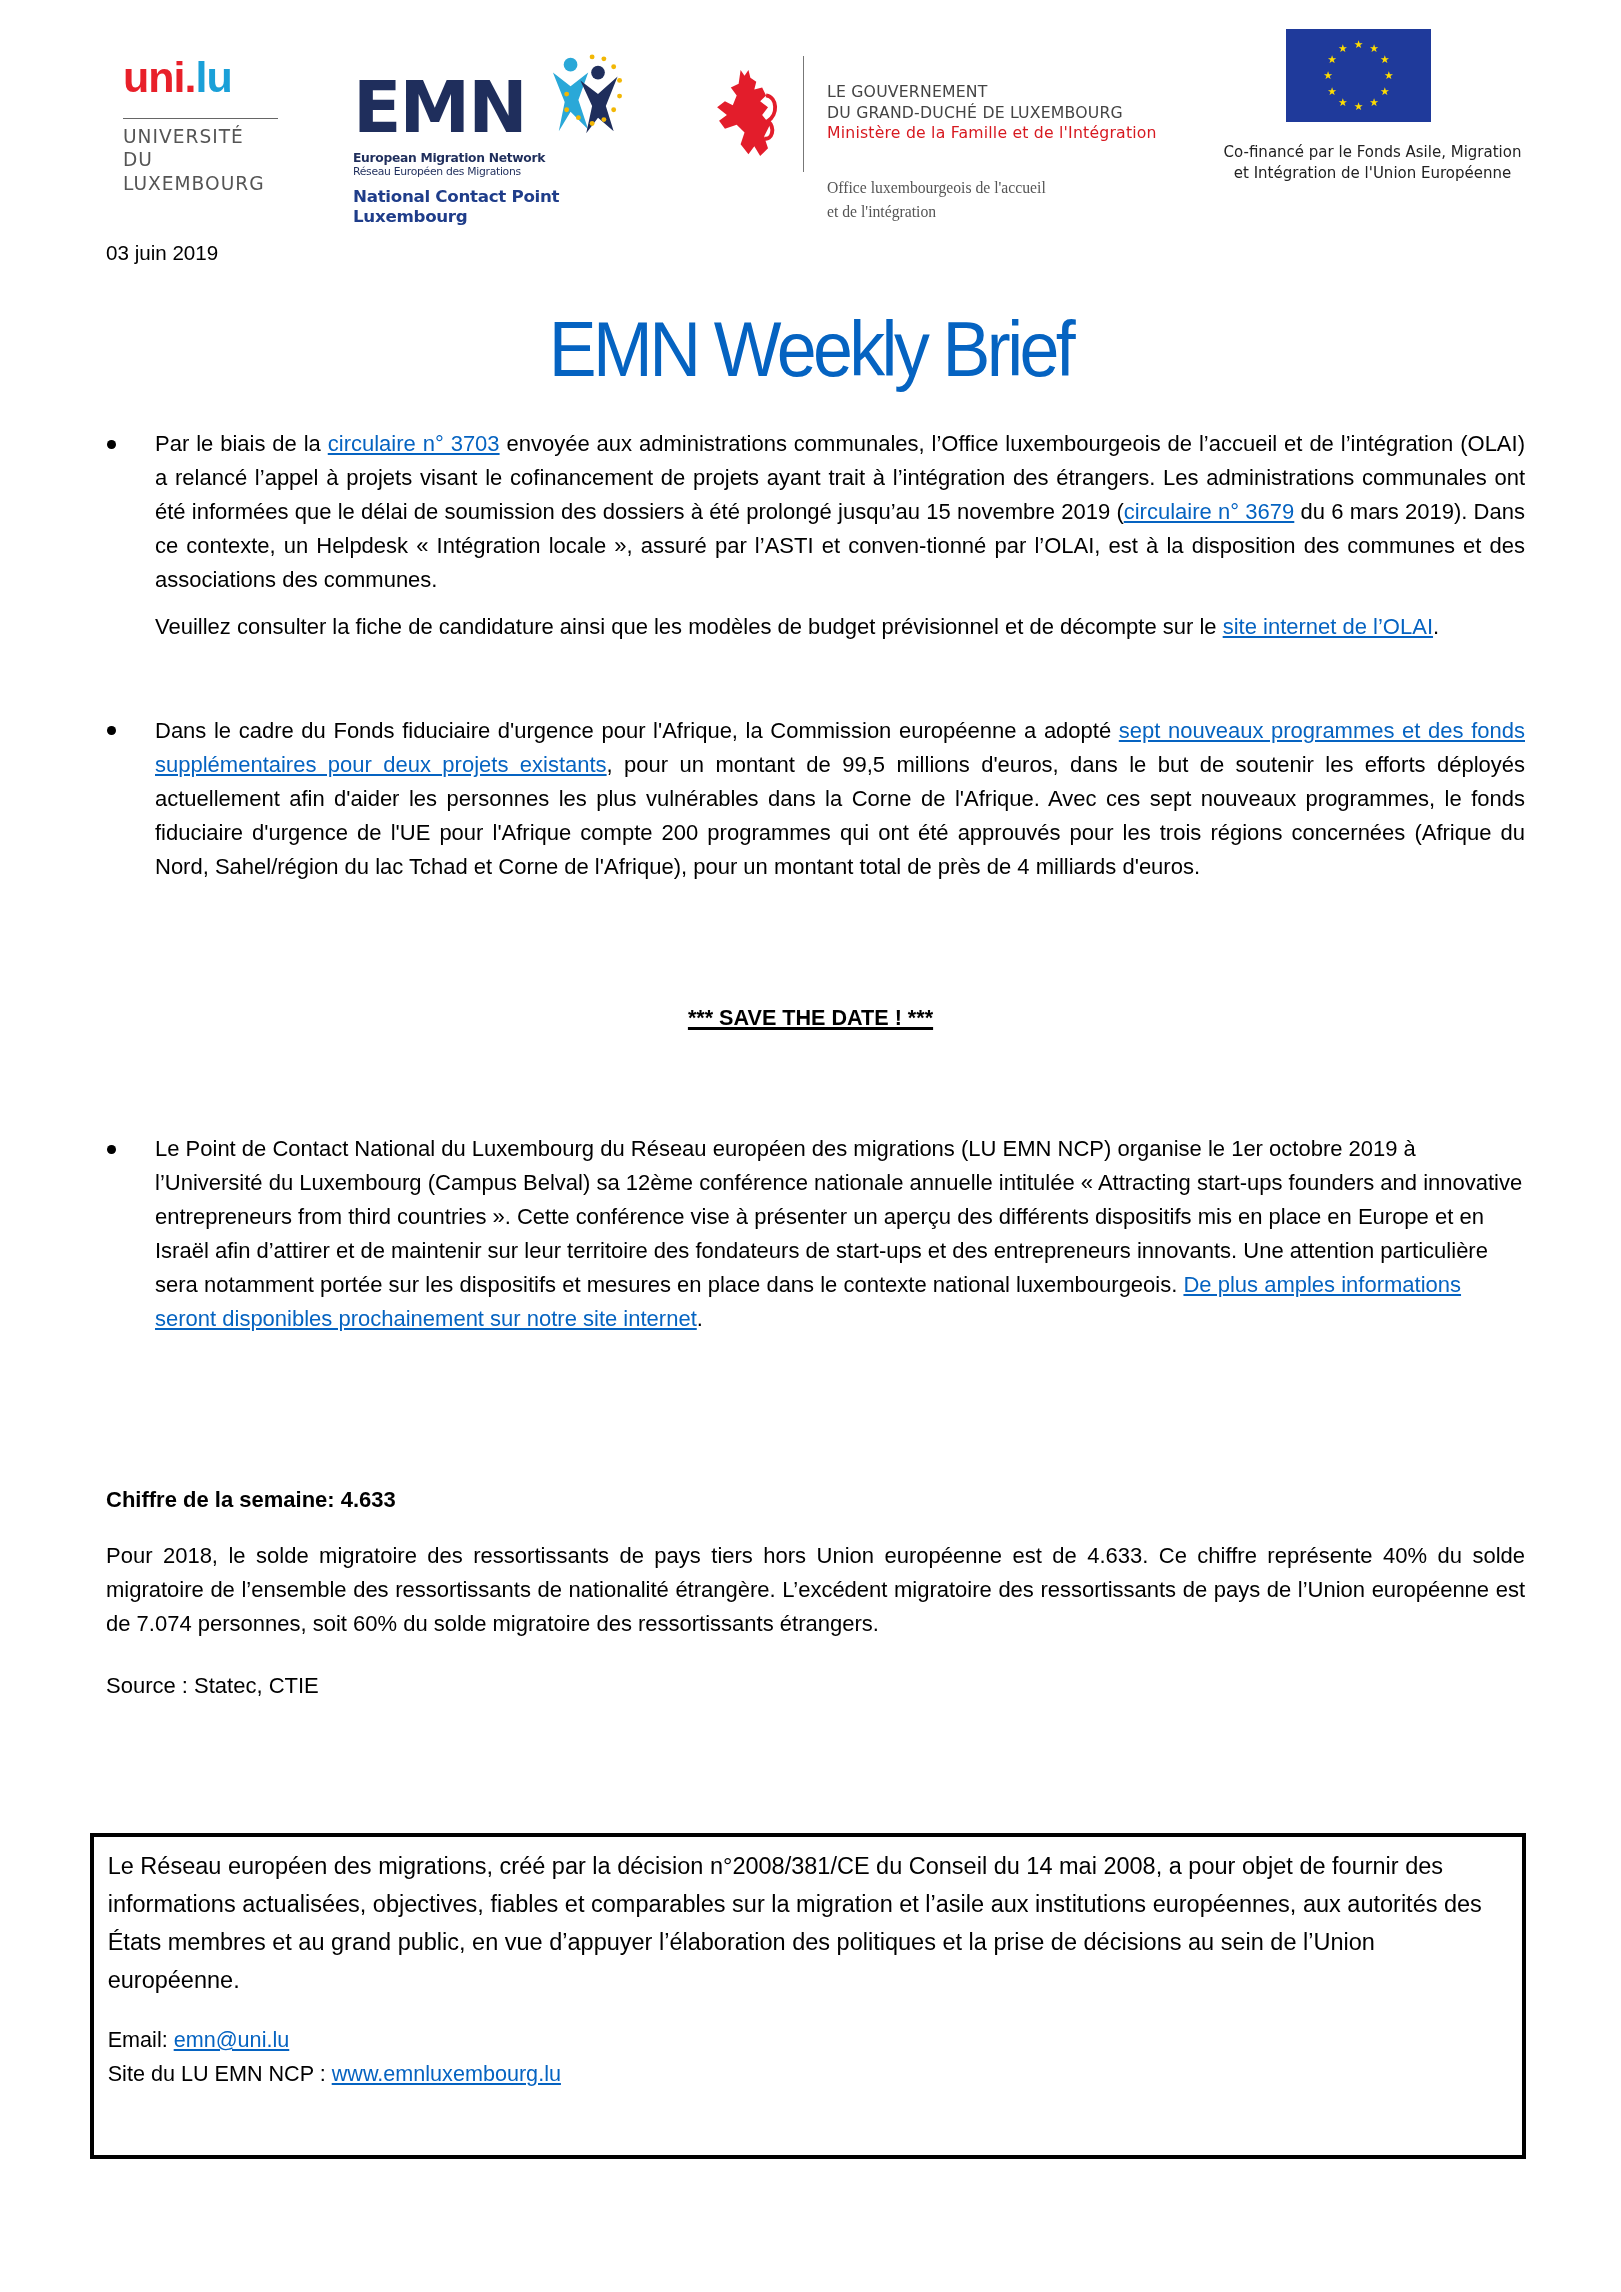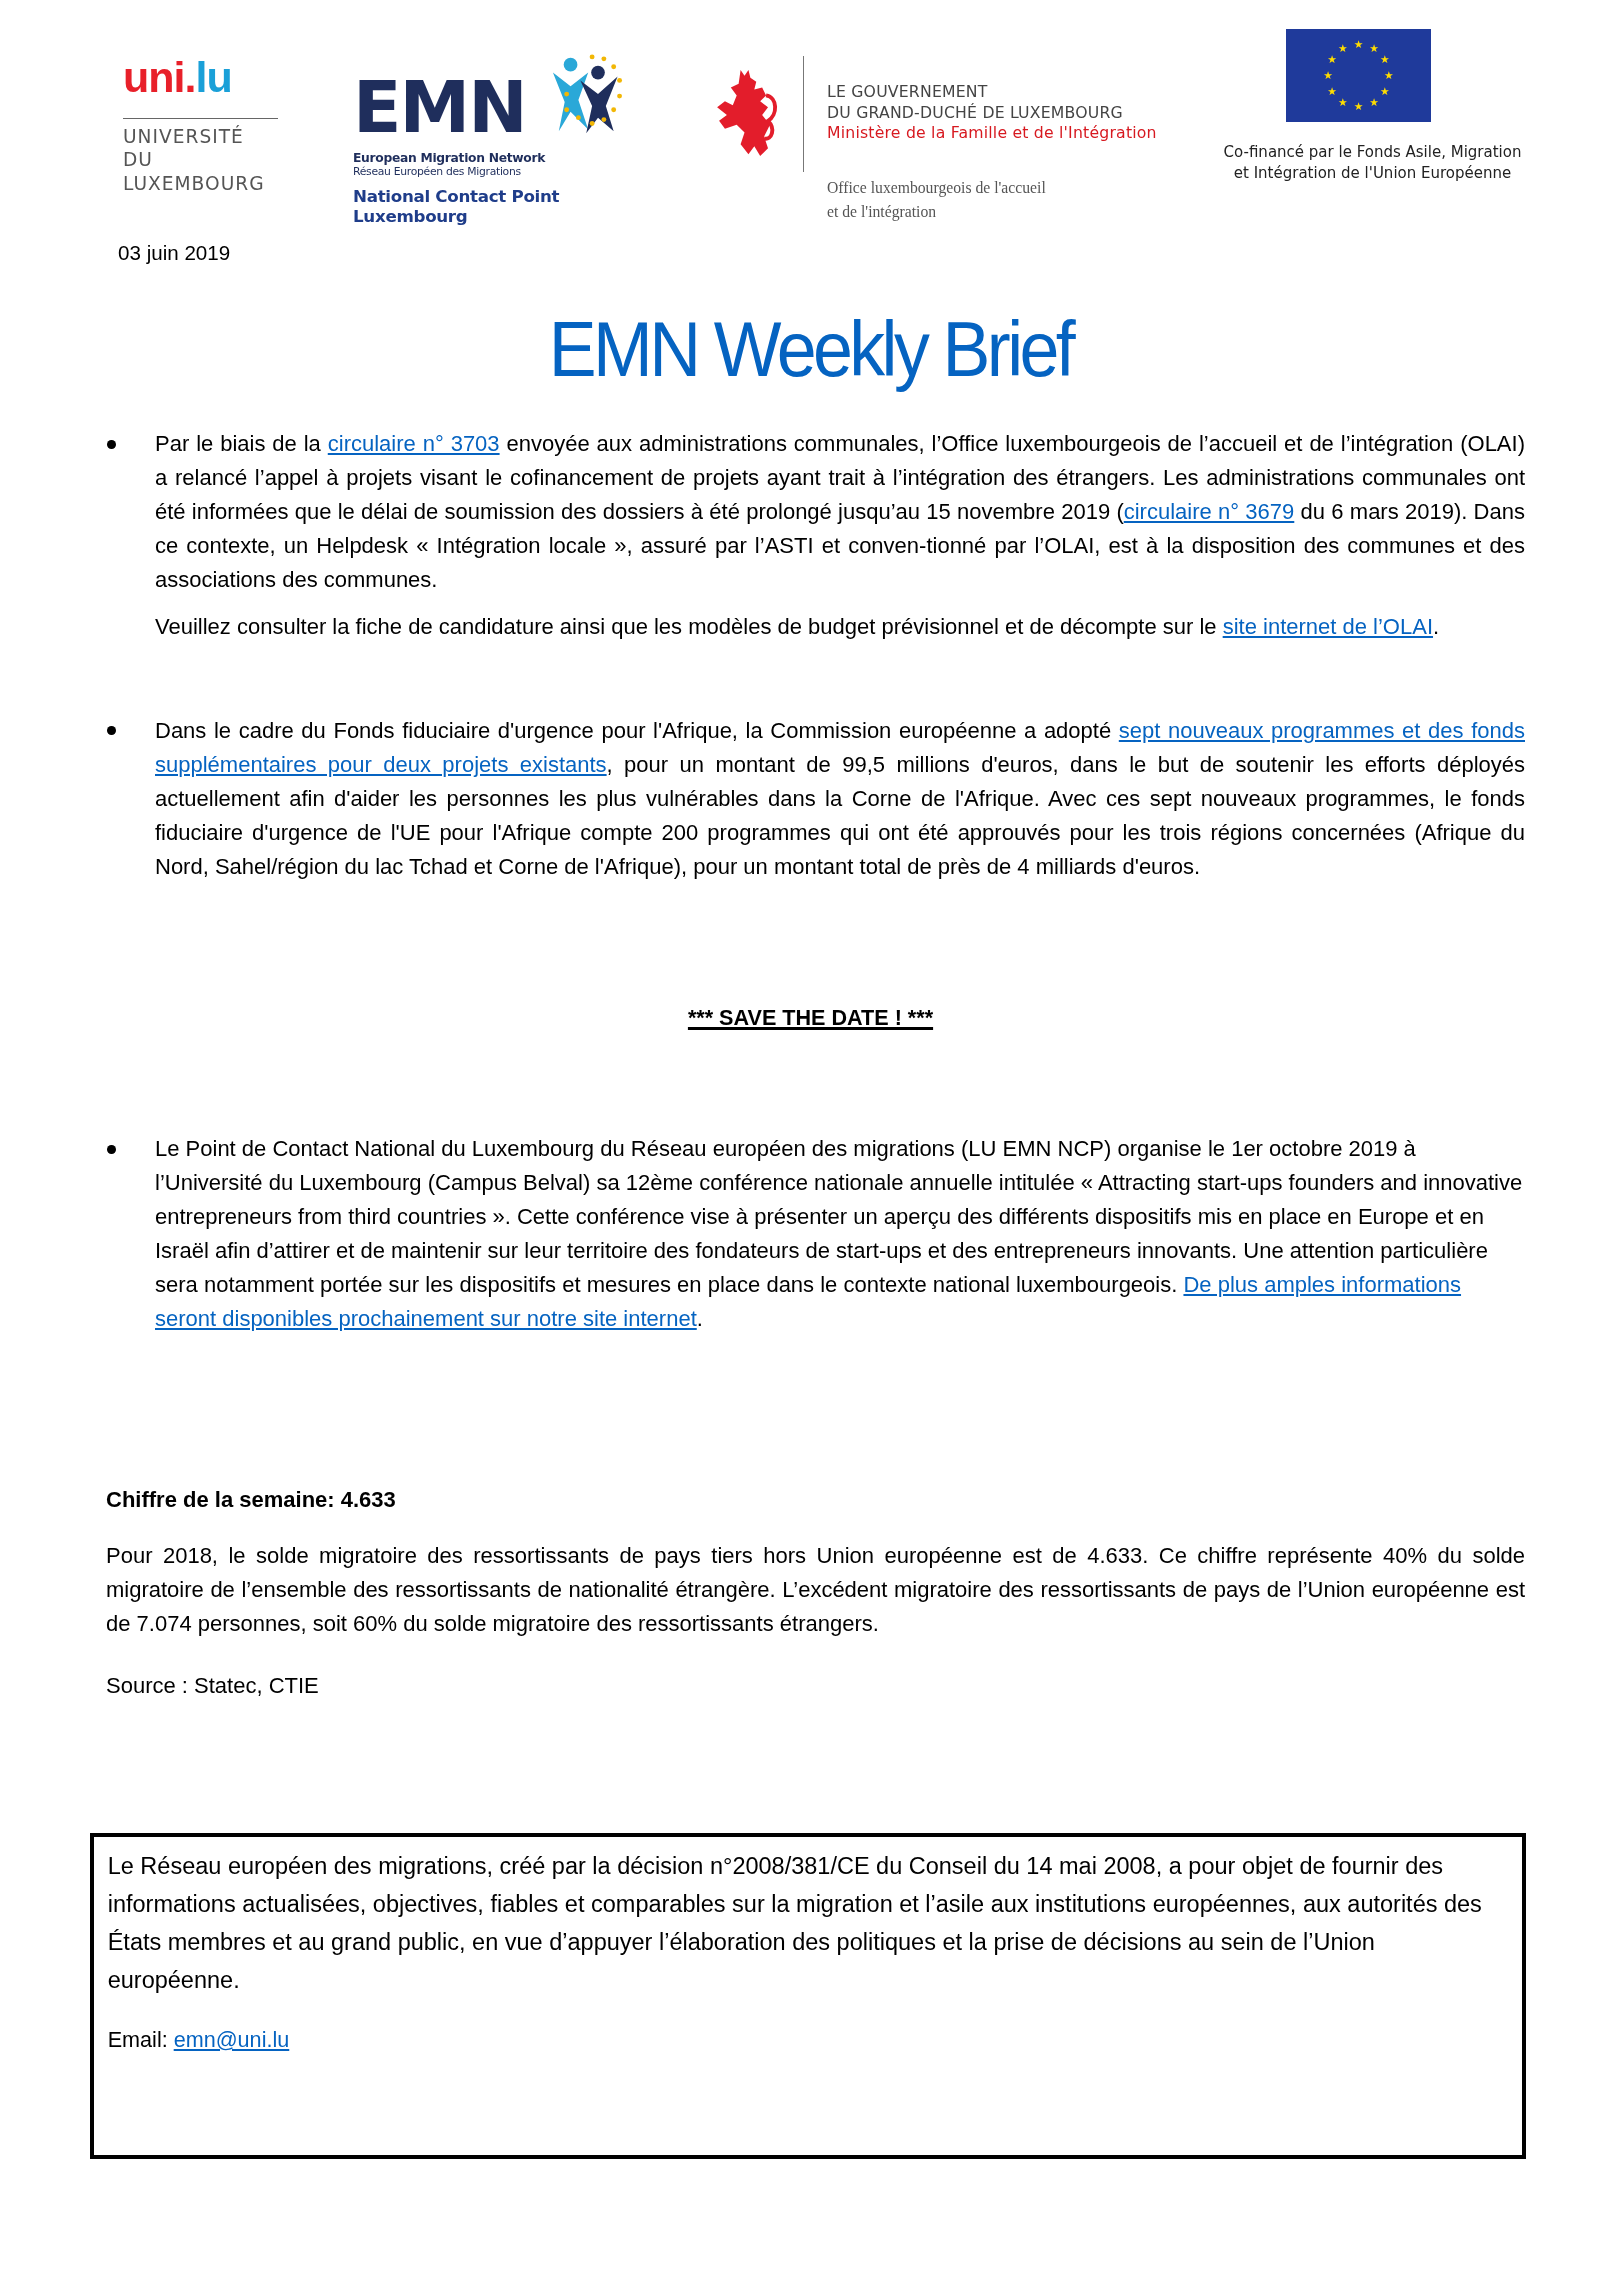--- a/index.html
+++ b/index.html
@@ -27,21 +27,21 @@
   .lion { position:absolute; left:0; top:39px; width:69px; height:93px; }
   .gov-rule { position:absolute; left:92px; top:27.4px; height:116px; border-left:1.5px solid #777; }
   .gov-text { position:absolute; left:116px; top:53px; font-family:"DejaVu Sans", sans-serif; font-size:15.7px; line-height:20.6px; color:#444; letter-spacing:0.2px; }
   .gov-text .red { color:#d71920; }
   .gov-office { position:absolute; left:116px; top:147px; font-family:Liberation Serif, serif; font-size:15.7px; line-height:23.5px; color:#555; }
 
   .eu { left:1206px; top:29px; width:333px; }
   .eu-flag { margin-left:80px; width:145px; height:93px; background:#1f3a9b; position:relative; }
   .eu-caption { margin-top:19.6px; text-align:center; font-family:"DejaVu Sans", sans-serif; font-size:15px; line-height:21.6px; color:#222; }
 
-  .date { left:118px; top:241px; font-size:20.6px; }
+  .date { left:106px; top:241px; font-size:20.6px; }
   .title { left:0; width:1621px; top:304px; text-align:center; font-size:78px; color:#0563c1; letter-spacing:-3.9px; transform:scaleX(0.92); transform-origin:center; }
 
   .bullet { position:absolute; width:8.8px; height:8.8px; border-radius:50%; background:#000; }
   .para { position:absolute; left:155px; width:1370px; font-size:22px; line-height:34px; text-align:justify; }
   .para.left { text-align:left; }
 
   .save { left:0; width:1621px; top:1005px; text-align:center; font-size:21.6px; font-weight:bold; text-decoration:underline; text-decoration-thickness:2.9px; }
 
   .chiffre-h { left:106px; top:1487px; font-size:22px; font-weight:bold; }
   .chiffre-p { left:106px; top:1539px; width:1419px; font-size:22px; line-height:34px; text-align:justify; }
@@ -155,15 +155,16 @@
 </div>
 
 <div class="abs chiffre-h">Chiffre de la semaine: 4.633</div>
 <div class="abs chiffre-p">Pour 2018, le solde migratoire des ressortissants de pays tiers hors Union européenne est de 4.633. Ce chiffre représente 40% du solde migratoire de l’ensemble des ressortissants de nationalité étrangère. L’excédent migratoire des ressortissants de pays de l’Union européenne est de 7.074 personnes, soit 60% du solde migratoire des ressortissants étrangers.</div>
 <div class="abs source">Source : Statec, CTIE</div>
 
 <div class="abs box">
   <div class="box-text">Le Réseau européen des migrations, créé par la décision n°2008/381/CE du Conseil du 14 mai 2008, a pour objet de fournir des informations actualisées, objectives, fiables et comparables sur la migration et l’asile aux institutions européennes, aux autorités des États membres et au grand public, en vue d’appuyer l’élaboration des politiques et la prise de décisions au sein de l’Union européenne.</div>
   <div class="box-contact">
     <div><span>Email: </span><a class="link">emn@uni.lu</a></div>
+    <div><span>Site du LU EMN NCP : </span><a class="link">www.emnluxembourg.lu</a></div>
   </div>
 </div>
 
 
 </body></html>

